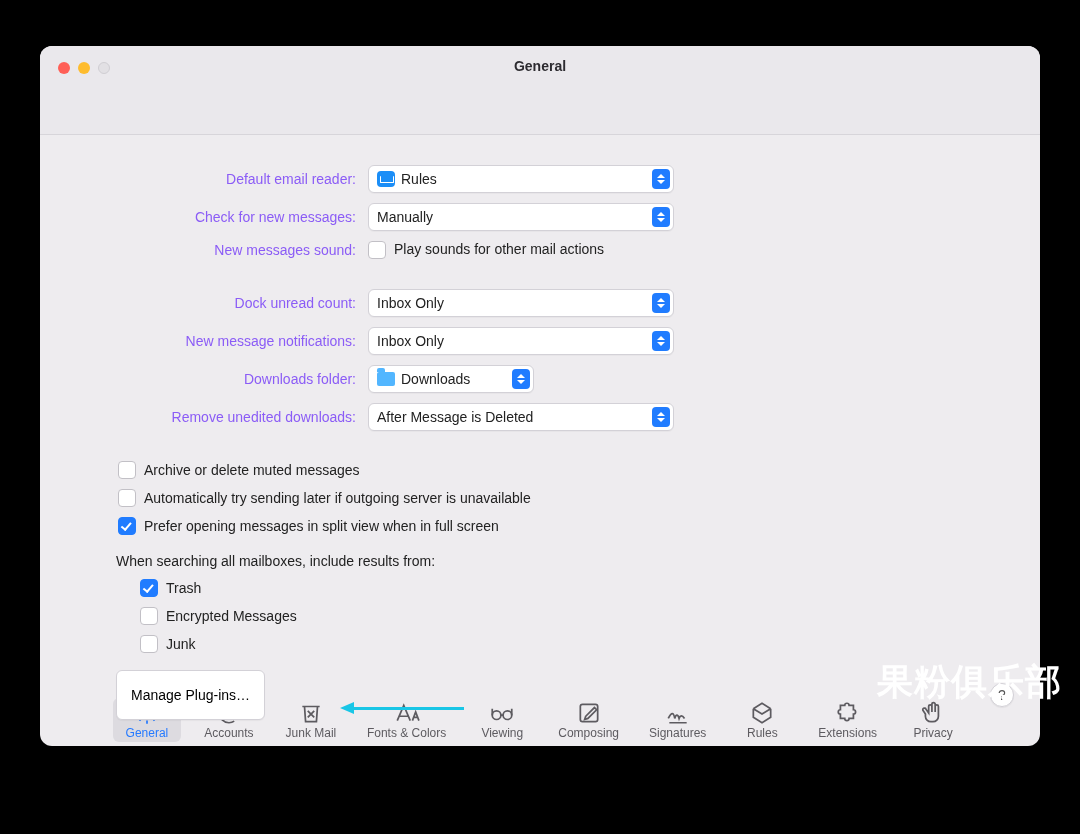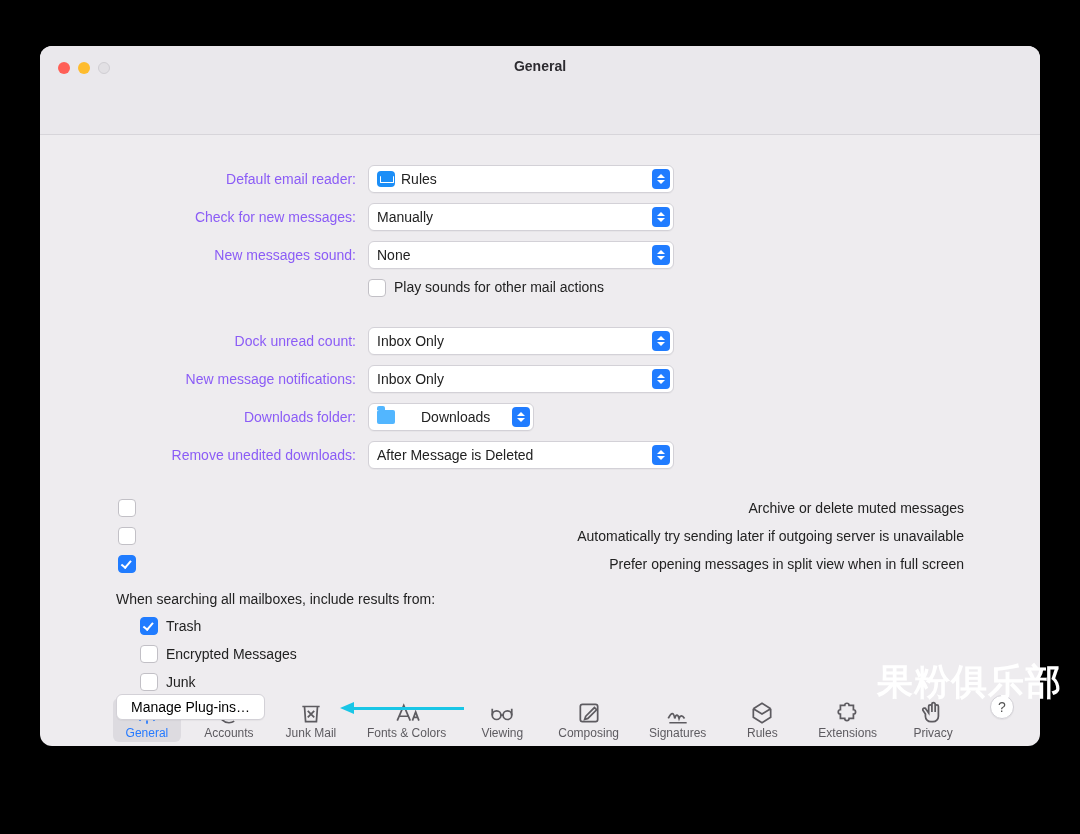--- a/index.html
+++ b/index.html
@@ -42,21 +42,21 @@
 
   .form { display:grid; grid-template-columns:240px 1fr; row-gap:10px;
           column-gap:12px; align-items:center; }
   .form .lab { text-align:right; font-size:14px; color:#8b5cf6; }
   .sep { grid-column:1 / -1; height:10px; }
 
   .popup { position:relative; display:flex; align-items:center;
            background:#fff; border:1px solid #d3d1d7; border-radius:6px;
            height:26px; padding:0 26px 0 8px; width:270px;
            font-size:14px; color:#222; box-shadow:0 1px 1px rgba(0,0,0,.03); }
-  .popup.small { width:130px;gap:20px; }
+  .popup.small { width:130px; }
   .popup .appicon { width:18px; height:16px; background:#1b8ef7;
                     border-radius:4px; margin-right:6px; position:relative; }
   .popup .appicon::after { content:""; position:absolute; left:3px; top:5px;
      width:12px; height:6px; border:1.6px solid #fff; border-radius:1px;
      border-top:none; }
   .popup .folder { width:18px; height:14px; background:#52b6ff;
                    border-radius:2px; margin-right:6px; position:relative; }
   .popup .folder::before{ content:""; position:absolute; left:0; top:-4px;
      width:8px; height:4px; background:#52b6ff; border-radius:2px 2px 0 0; }
   .popup .stepper {
@@ -65,37 +65,37 @@
     align-items:center; justify-content:center; gap:2px; }
   .popup .stepper::before, .popup .stepper::after {
     content:""; width:0; height:0; border-left:4px solid transparent;
     border-right:4px solid transparent; }
   .popup .stepper::before { border-bottom:4px solid #fff; }
   .popup .stepper::after  { border-top:4px solid #fff; }
 
   .check-row { grid-column:2; display:flex; align-items:flex-start; gap:8px;
                font-size:14px; color:#222; }
   .full-row  { grid-column:1 / -1; display:flex; align-items:center; gap:8px;
-               font-size:14px; color:#222; padding-left:2px;justify-content:space-between; }
+               font-size:14px; color:#222; padding-left:2px; }
   .cb { width:16px; height:16px; border:1px solid #c2c0c6; border-radius:4px;
         background:#fff; display:inline-flex; align-items:center;
         justify-content:center; flex-shrink:0; }
   .cb.checked { background:#207cff; border-color:#207cff; }
   .cb.checked::after { content:""; width:8px; height:4px;
       border-left:2px solid #fff; border-bottom:2px solid #fff;
       transform:rotate(-50deg) translate(0,-1px); }
 
   .heading { grid-column:1 / -1; font-size:14px; color:#222; padding-top:8px; }
   .sub { grid-column:1 / -1; display:flex; align-items:center; gap:8px;
          font-size:14px; padding-left:24px; color:#222; }
 
   .footer { position:absolute; left:76px; right:26px; bottom:26px;
             display:flex; align-items:center; justify-content:space-between; }
   .btn { background:#fff; border:1px solid #d3d1d7; border-radius:6px;
-         height:24px; font-size:14px; padding:0 14px; display:flex;
+         height:24px; font-size:14px; padding:12px 14px; display:flex;
          align-items:center; box-shadow:0 1px 1px rgba(0,0,0,.04); }
   .help { width:22px; height:22px; border-radius:50%; background:#fff;
           border:1px solid #d3d1d7; display:flex; align-items:center;
           justify-content:center; font-size:14px; color:#555;
           box-shadow:0 1px 1px rgba(0,0,0,.05); }
 
   .arrow { position:absolute; left:300px; bottom:32px; display:flex;
            align-items:center; color:#19c6e6; }
   .arrow .head { width:0; height:0; border-right:14px solid #19c6e6;
                  border-top:6px solid transparent; border-bottom:6px solid transparent; }
@@ -218,24 +218,20 @@
           <span class="stepper"></span>
         </div>
 
         <span class="lab">Check for new messages:</span>
         <div class="popup">
           <span>Manually</span>
           <span class="stepper"></span>
         </div>
 
         <span class="lab">New messages sound:</span>
-        <div class="popup">
-          <span>None</span>
-          <span class="stepper"></span>
-        </div>
 
         <div class="check-row">
           <span class="cb"></span>
           <span>Play sounds for other mail actions</span>
         </div>
 
         <div class="sep"></div>
 
         <span class="lab">Dock unread count:</span>
         <div class="popup">

